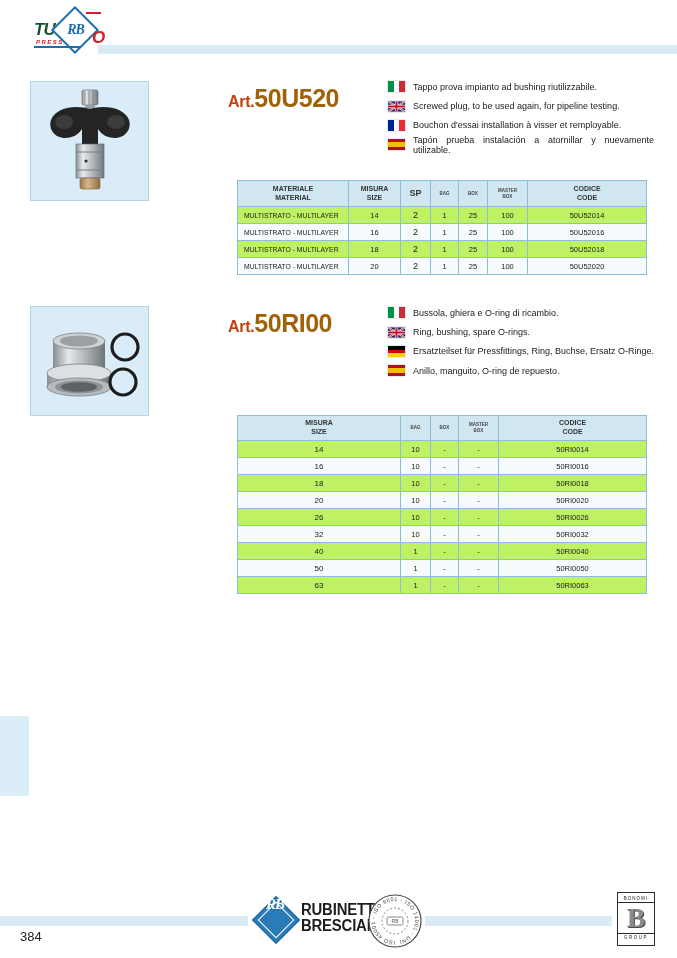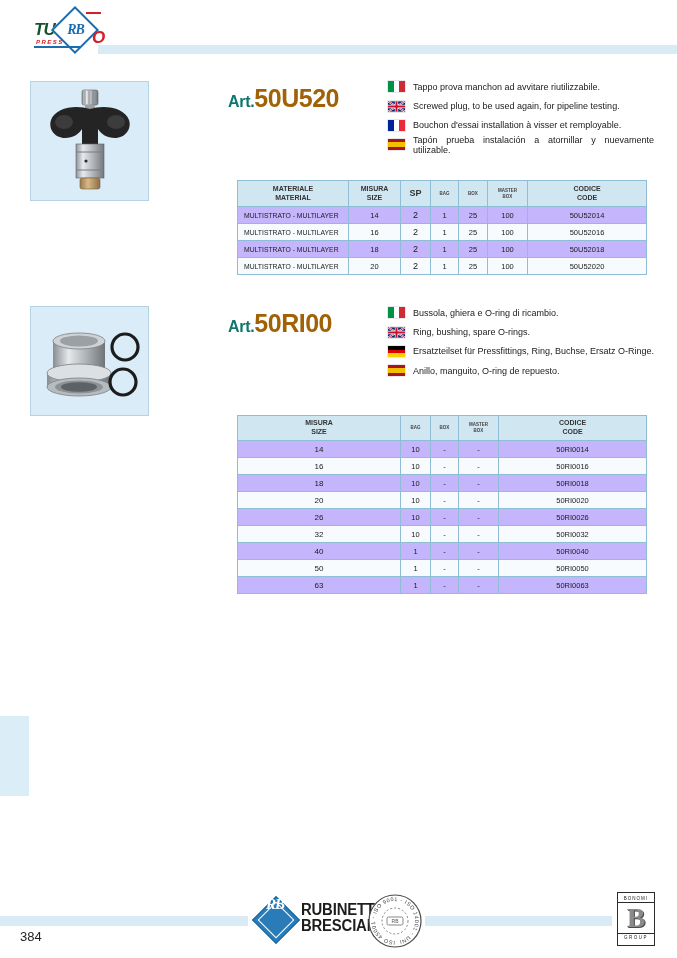--- a/index.html
+++ b/index.html
@@ -23,40 +23,40 @@
             font:italic 700 14px "Liberation Serif",serif;color:#1b6db0;line-height:30px;letter-spacing:-1px;}
 
   
   .img-box{position:absolute;background:#d9ecf7;border:1px solid #b5d3e2;}
   .img-box-1{left:30px;top:81px;width:117px;height:118px;}
   .img-box-2{left:30px;top:306px;width:117px;height:108px;}
 
   .prod-title{position:absolute;display:flex;align-items:baseline;}
   .prod-title-1{left:228px;top:84px;}
   .prod-title-2{left:228px;top:309px;}
-  .art-label{font:700 16px "Liberation Sans",sans-serif;color:#0f766e;letter-spacing:-0.3px;}
+  .art-label{font:700 16px "Liberation Sans",sans-serif;color:#c2410c;letter-spacing:-0.3px;}
   .art-code{font:700 25px "Liberation Sans",sans-serif;color:#a16207;letter-spacing:-0.5px;}
 
   .desc-list{position:absolute;left:388px;width:266px;}
   .desc-list-1{top:77px;}
   .desc-list-2{top:303px;}
   .desc-row{display:flex;align-items:center;height:19.4px;}
   .flag{width:17px;height:11px;flex:0 0 17px;margin-right:8px;
         box-shadow:0 0 0 0.5px rgba(0,0,0,0.18);}
   .flag svg{display:block;width:17px;height:11px;}
   .flag-it{background:linear-gradient(to right,#009246 33.3%,#fff 33.3% 66.6%,#ce2b37 66.6%);}
   .flag-fr{background:linear-gradient(to right,#002395 33.3%,#fff 33.3% 66.6%,#ed2939 66.6%);}
   .flag-de{background:linear-gradient(to bottom,#000 33.3%,#dd0000 33.3% 66.6%,#ffce00 66.6%);}
   .flag-es{background:linear-gradient(to bottom,#aa151b 25%,#f1bf00 25% 75%,#aa151b 75%);}
   .desc-text{font-size:9px;color:#1a1a1a;white-space:nowrap;}
   .desc-text.justify{white-space:normal;width:243px;text-align:justify;text-align-last:justify;}
 
   
   table.spec{position:absolute;left:237px;border-collapse:collapse;table-layout:fixed;width:410px;
-             background:#c4b5fd;border:1.5px solid #4c8bb0;}
+             background:#bef264;border:1.5px solid #4c8bb0;}
   table.t1{top:180px;}
   table.t2{top:415px;}
   table.spec th,table.spec td{border:1px solid #8fbdd6;padding:0;text-align:center;
              overflow:hidden;}
   table.spec th{background:#d0e7f2;color:#333;font-weight:600;font-size:7px;
                 white-space:pre-line;line-height:1.25;}
   table.t1 th{height:25px;}
   table.t2 th{height:24px;}
   table.spec th.th-small{font-size:4.5px;font-weight:700;color:#444;}
   table.spec th.th-sp{font-size:9px;}
@@ -143,21 +143,21 @@
   </div>
 
   <div class="prod-title prod-title-1">
     <span class="art-label">Art.</span>
       <span class="art-code">50U520</span>
   </div>
 
   <div class="desc-list desc-list-1">
     <div class="desc-row">
       <span class="flag flag-it"></span>
-      <span class="desc-text">Tappo prova manchon ad avvitare riutilizzabile.</span>
+      <span class="desc-text">Tappo prova impianto ad bushing riutilizzabile.</span>
     </div>
     <div class="desc-row">
       <span class="flag">
           <svg viewBox="0 0 60 36">
             <rect width="60" height="36" fill="#012169"></rect>
             <path d="M0,0 60,36 M60,0 0,36" stroke="#fff" stroke-width="7"></path>
             <path d="M0,0 60,36 M60,0 0,36" stroke="#c8102e" stroke-width="3"></path>
             <path d="M30,0 V36 M0,18 H60" stroke="#fff" stroke-width="12"></path>
             <path d="M30,0 V36 M0,18 H60" stroke="#c8102e" stroke-width="7"></path>
           </svg>

